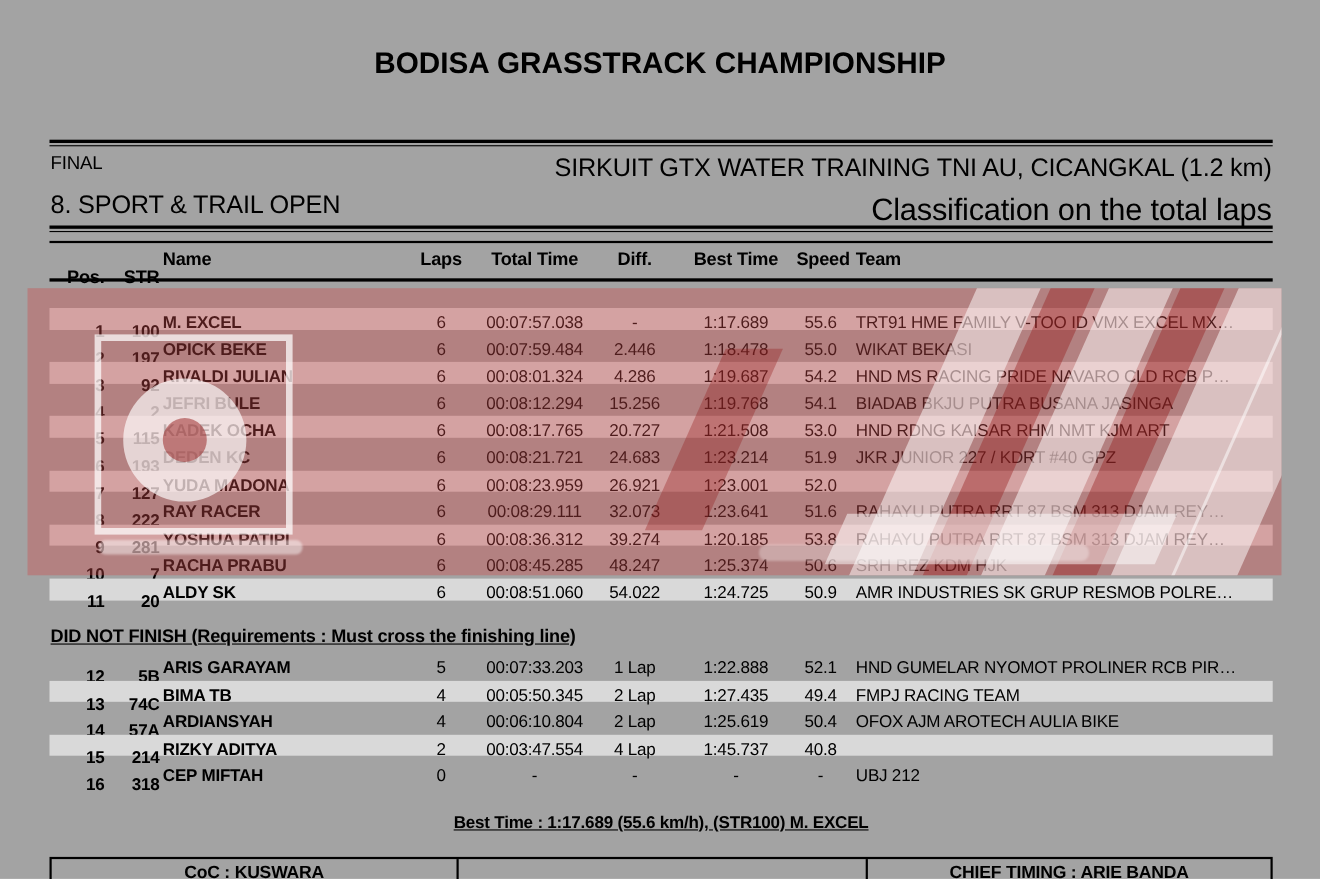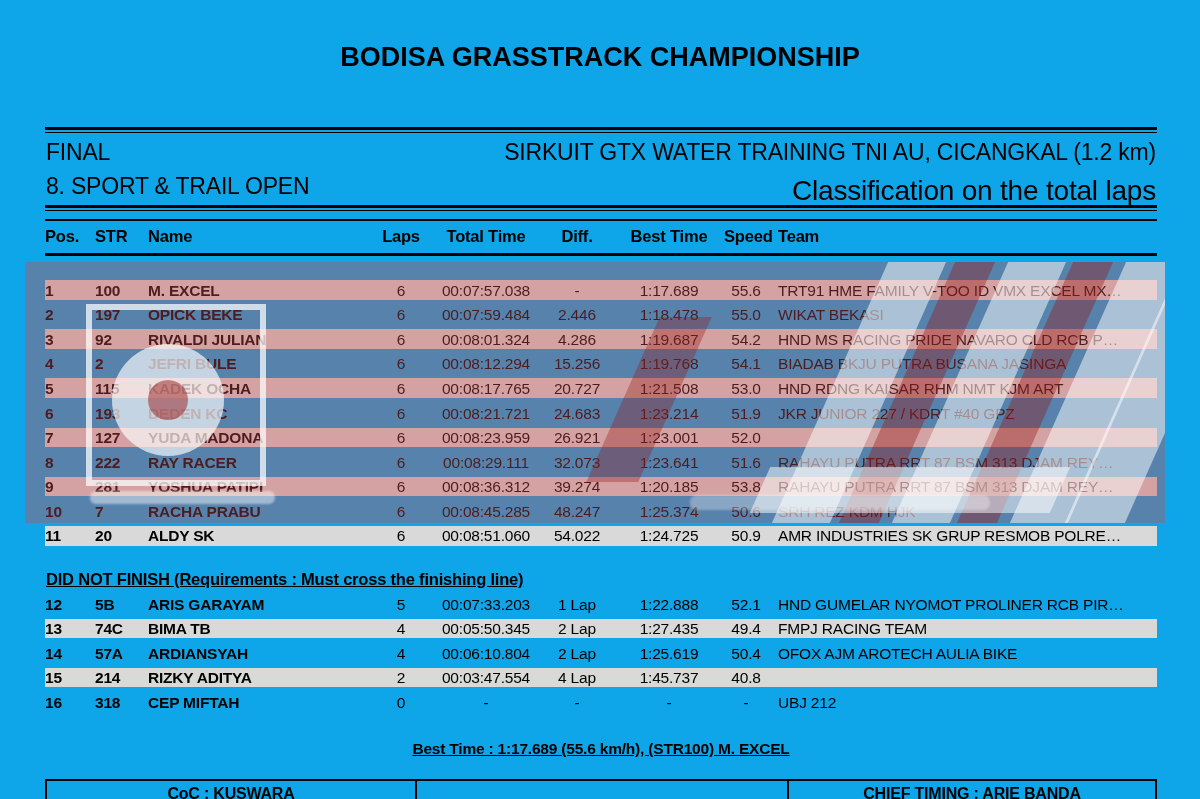--- a/index.html
+++ b/index.html
@@ -1,40 +1,40 @@
 <!DOCTYPE html>
 <html><head>
 <meta charset="utf-8">
 <style>
   html,body{margin:0;padding:0;background:#fff;}
-  .page{position:relative;width:1200px;height:799px;background:#0ea5e9;overflow:hidden;
+  .page{position:relative;width:1200px;height:799px;background:#a3a3a3;overflow:hidden;
         font-family:"Liberation Sans",sans-serif;color:#000;letter-spacing:-0.2px;}
 
   
   .title{position:absolute;top:42px;left:0;right:0;text-align:center;font-size:27px;font-weight:700;letter-spacing:0;}
   .date{position:absolute;top:92px;left:0;right:0;text-align:center;font-size:21px;font-weight:400;}
   .rule{position:absolute;left:45px;right:43px;}
   .rule-double{height:2px;border-top:3px solid #000;border-bottom:1px solid #000;}
   .rule-thin{border-top:2px solid #000;}
   .rule-thick{border-top:3px solid #000;}
-  .info-final{position:absolute;left:46px;top:139px;font-size:23px;}
+  .info-final{position:absolute;left:46px;top:139px;font-size:17px;}
   .info-circuit{position:absolute;right:44px;top:139px;font-size:23px;}
   .info-category{position:absolute;left:46px;top:173px;font-size:23px;}
   .info-class{position:absolute;right:44px;top:175px;font-size:28px;}
 
   
   .grid-cols{display:grid;grid-template-columns:50px 50px 235px 42px 128px 64px 110px 44px 1fr;}
   .thead{position:absolute;left:45px;top:228px;width:1112px;font-weight:700;font-size:16.5px;}
   .rows{position:absolute;left:45px;width:1112px;}
   #main-rows{top:278px;}
   #dnf-rows{top:592px;}
   .row{height:24.6px;align-items:center;position:relative;font-size:15.5px;}
   .row.stripe::before{content:"";position:absolute;left:0;right:0;top:2px;bottom:3px;background:#d9d9d9;}
   .cell{position:relative;line-height:1;white-space:nowrap;}
-  .c-pos,.c-str{text-align:left;font-weight:700;}
+  .c-pos,.c-str{text-align:right;font-weight:700;margin-top:16px;}
   .c-name{padding-left:3px;font-weight:700;}
   .c-laps,.c-total,.c-best,.c-speed{text-align:center;}
   .c-diff{text-align:center;padding-right:10px;}
   .c-team{padding-left:10px;overflow:hidden;}
 
   .dnf-title{position:absolute;left:46px;top:570px;font-size:16.5px;font-weight:700;text-decoration:underline;}
   .best-line{position:absolute;left:45px;right:43px;top:740px;text-align:center;font-size:15.5px;font-weight:700;text-decoration:underline;}
 
   
   .bottom-table{position:absolute;left:45px;top:779px;width:1112px;height:40px;border:2px solid #000;

